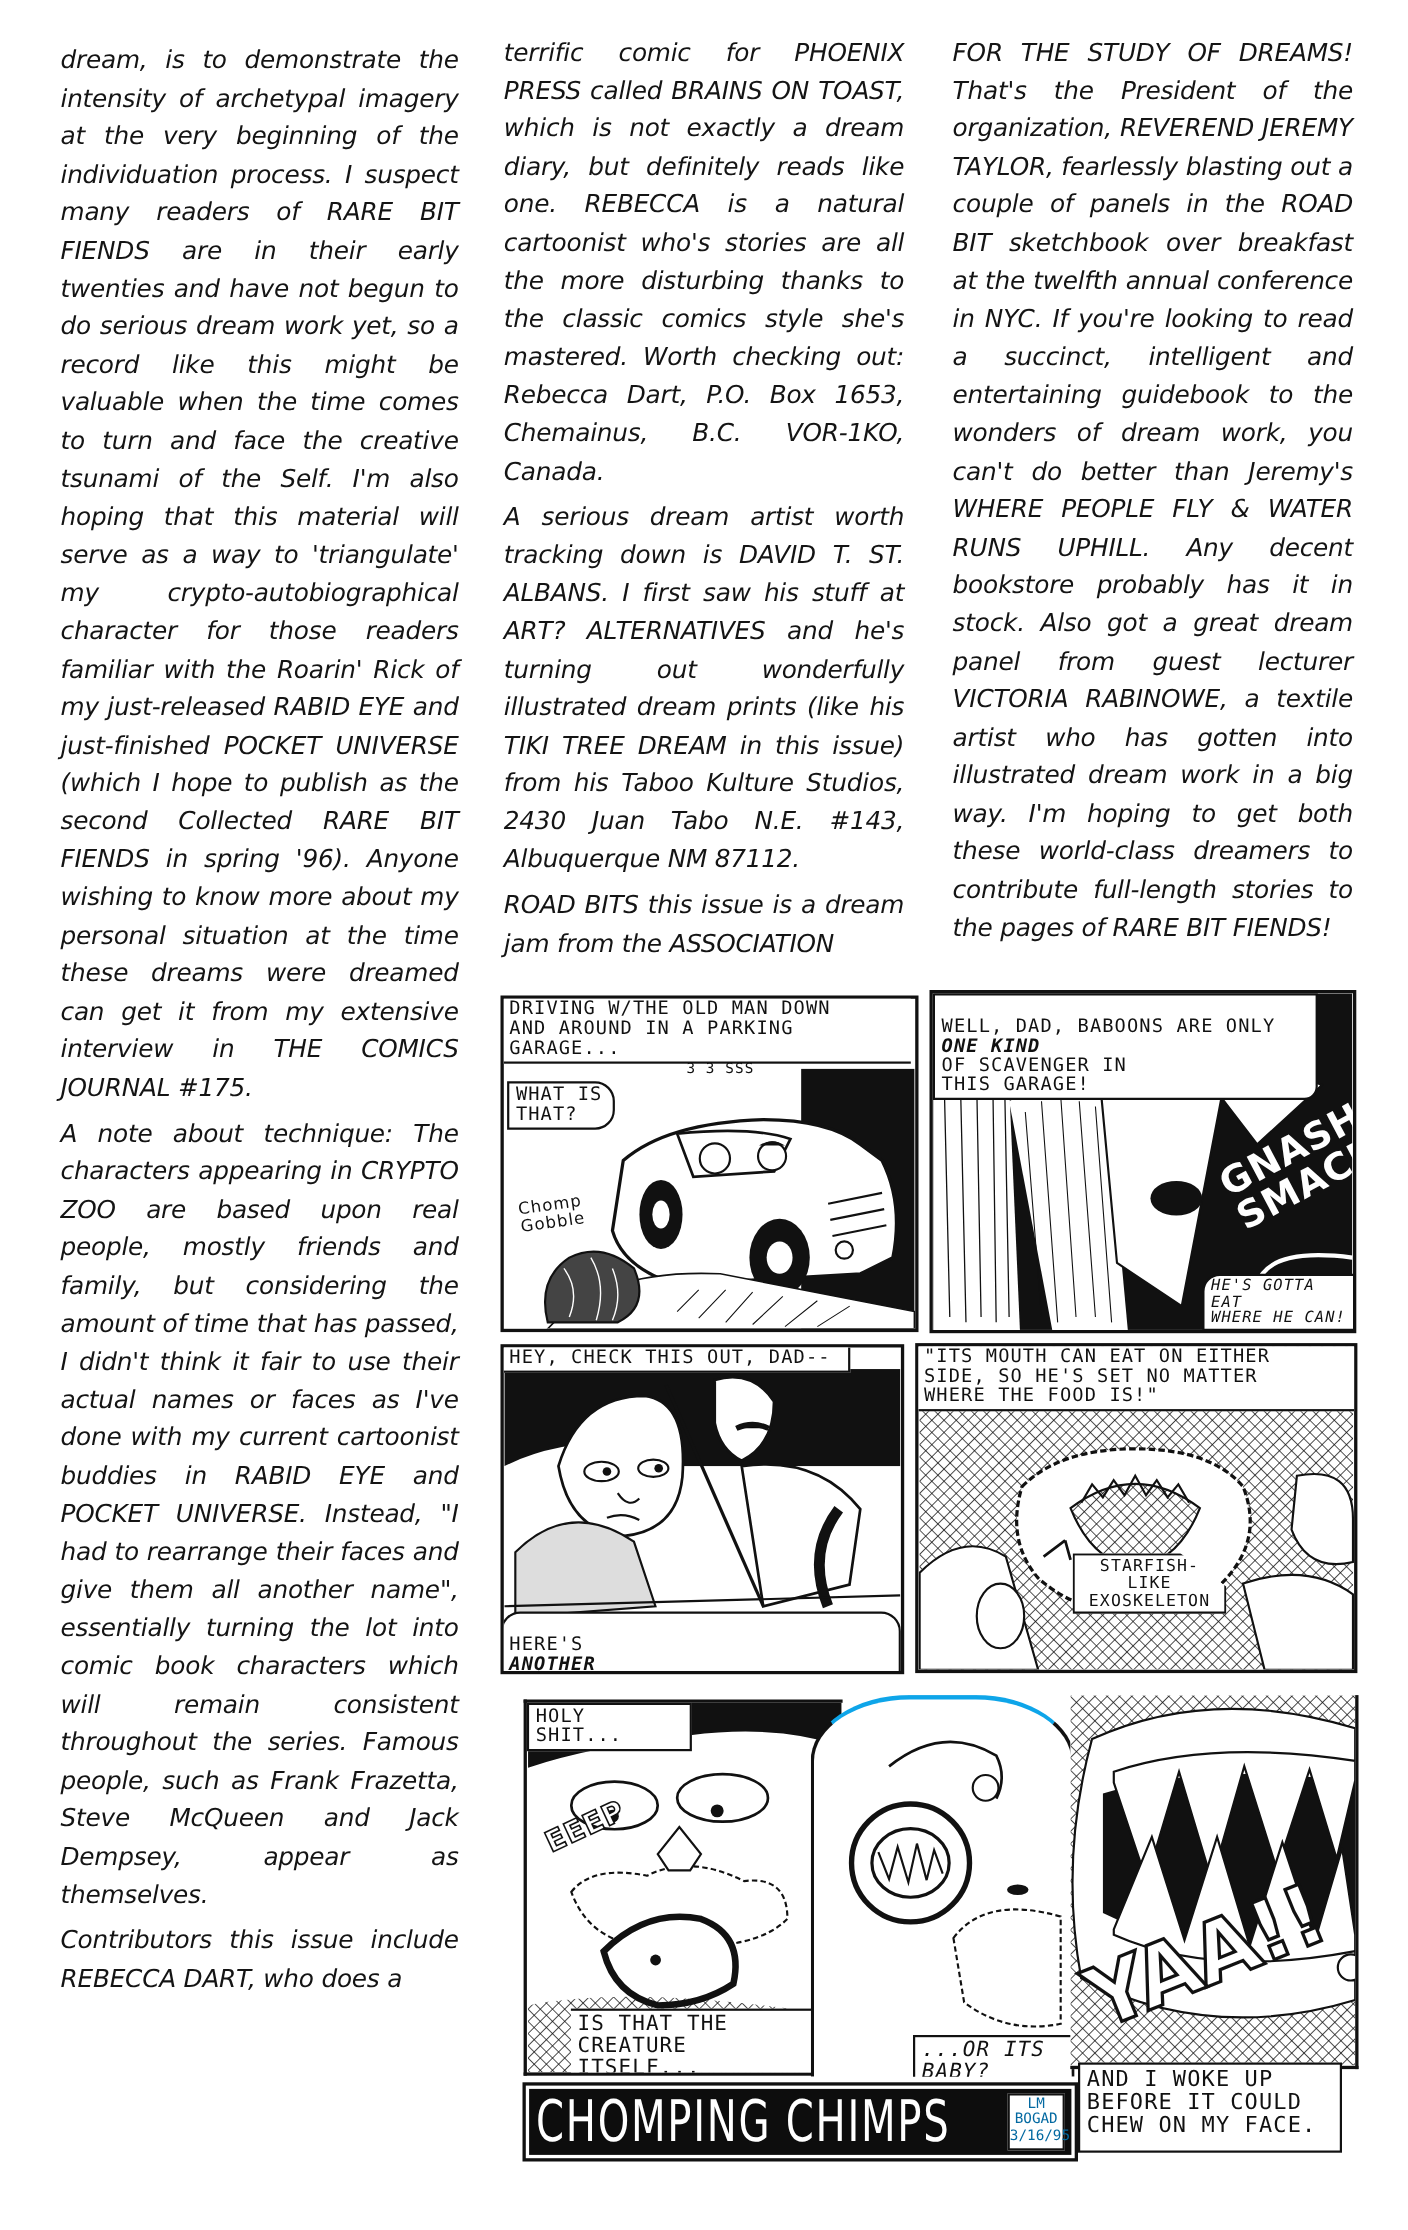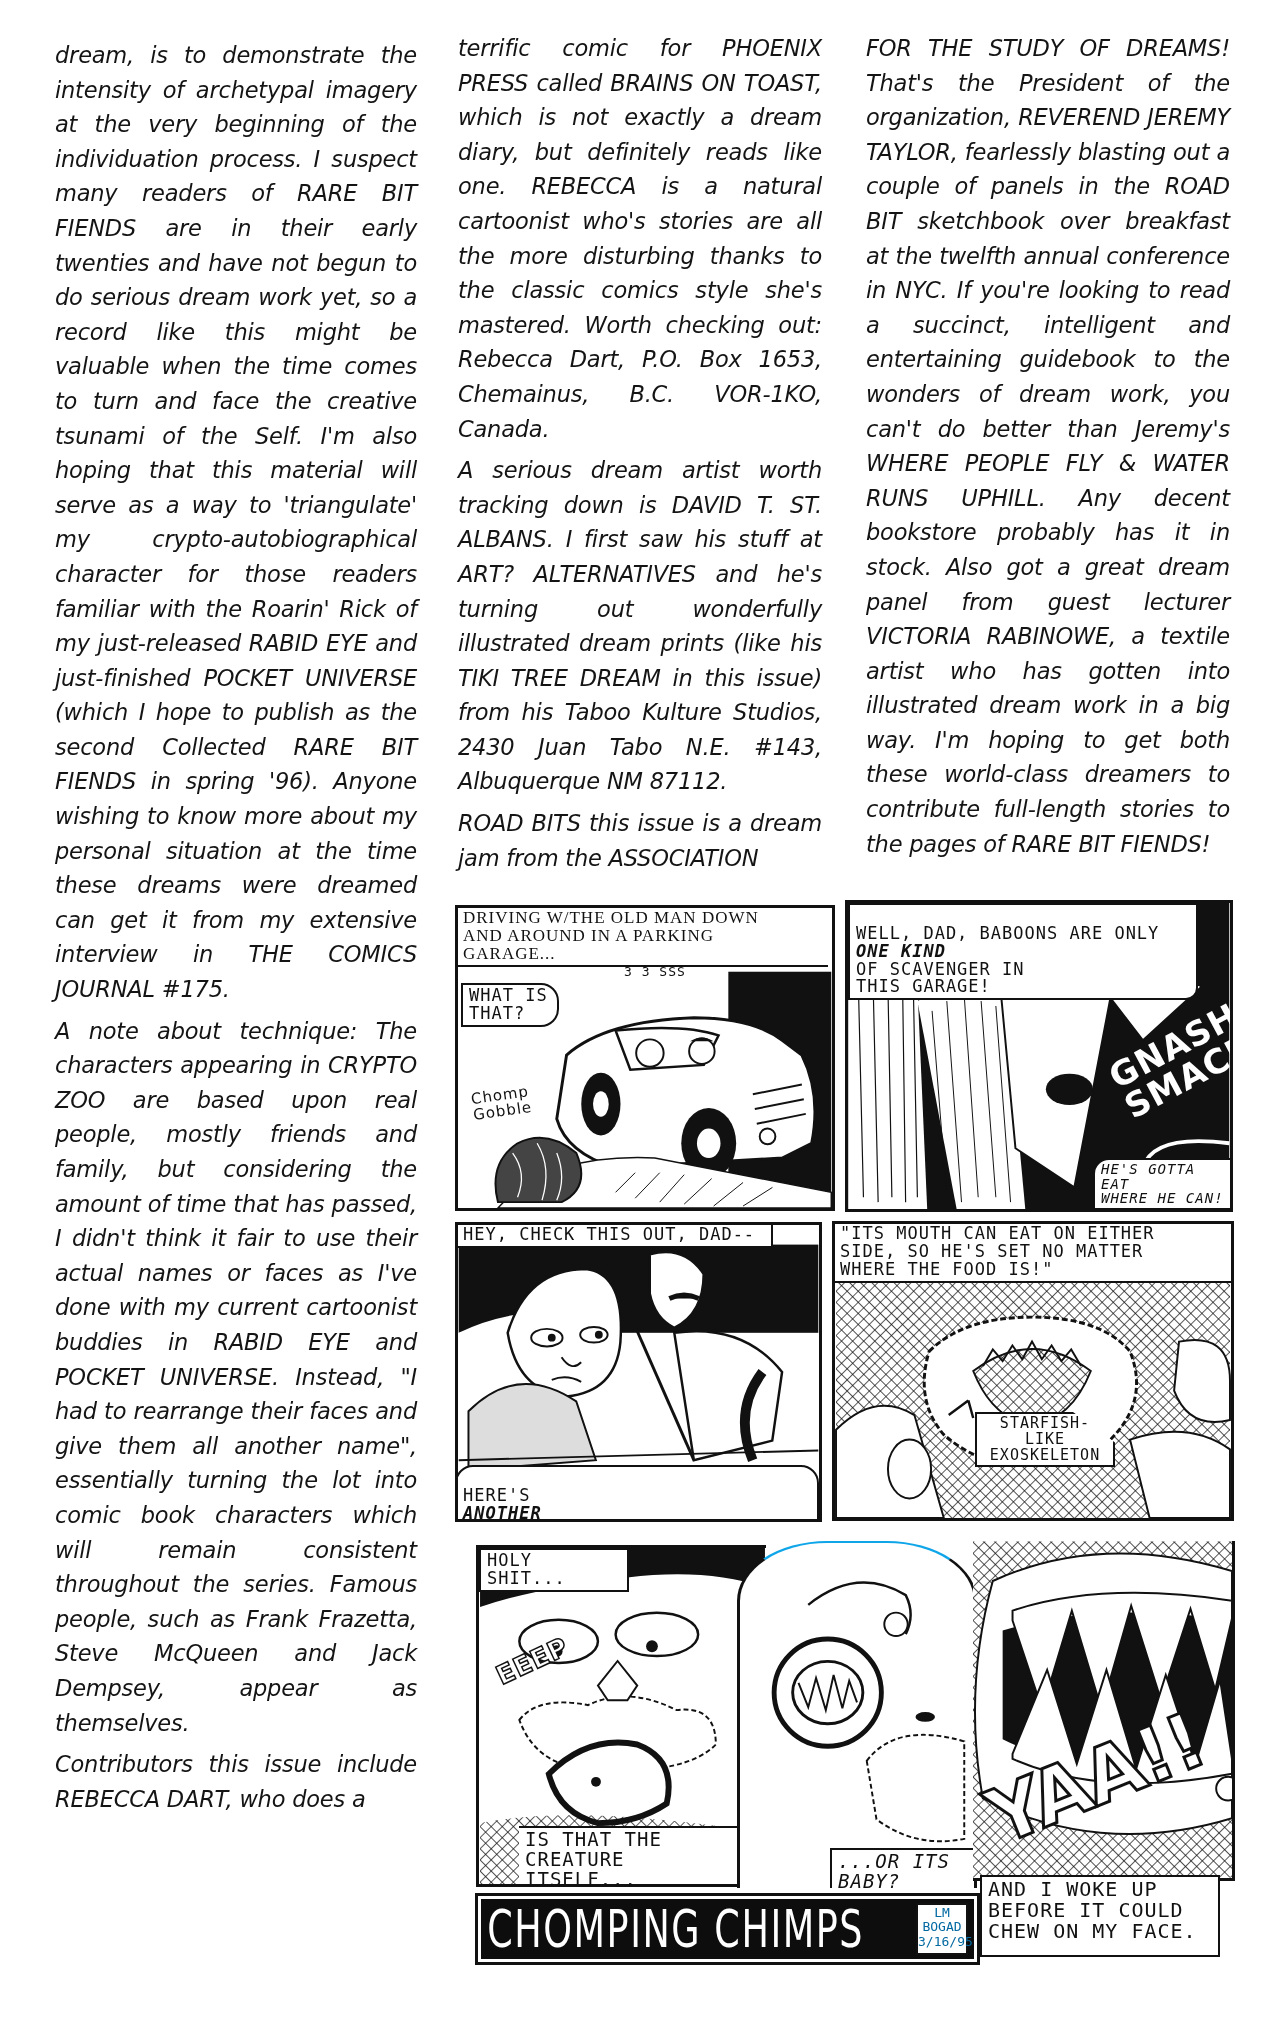--- a/index.html
+++ b/index.html
@@ -104,21 +104,21 @@
       <ellipse cx="255" cy="240" rx="12" ry="15" fill="#fff"></ellipse>
       <path d="M300 190 L350 180 M302 205 L352 195 M304 220 L354 210" stroke="#111" stroke-width="2"></path>
       <circle cx="315" cy="233" r="8" fill="#fff" stroke="#111" stroke-width="2"></circle>
       <path d="M40 306 Q90 250 200 255 L380 290 L380 306 Z" fill="#fff" stroke="#111" stroke-width="1.5"></path>
       <g stroke="#111" stroke-width="1">
         <path d="M160 290 L180 270 M180 296 L205 270 M205 300 L230 272 M230 302 L258 276 M260 304 L290 280 M290 304 L320 285"></path>
       </g>
       <path d="M40 300 Q30 260 60 240 Q90 225 120 250 Q135 285 105 300 Z" fill="#444" stroke="#111" stroke-width="2"></path>
       <path d="M55 250 Q70 270 60 295 M80 240 Q95 265 85 298 M100 250 Q110 275 100 298" stroke="#fff" stroke-width="1.3" fill="none"></path>
     </svg>
-    <div class="cap" style="left:-3px; top:-3px; width:373px; font-size:17px; border-right:none;font-family:Liberation Serif, serif;">DRIVING W/THE OLD MAN DOWN
+    <div class="cap" style="left:-3px; top:-3px; width:373px; font-size:17px; border-right:none;">DRIVING W/THE OLD MAN DOWN
 AND AROUND IN A PARKING
 GARAGE...</div>
     <div class="cap" style="left:3px; top:75px; width:98px; font-size:17px; border-radius:0 18px 18px 0;">WHAT IS
 THAT?</div>
     <div class="cap noborder" style="left:160px; top:55px; font-size:13px; background:transparent;">3 3 SSS</div>
     <div class="cap noborder" style="left:8px; top:178px; font-size:15px; text-transform:none; font-family:'DejaVu Sans', sans-serif; background:transparent; transform:rotate(-8deg);">Chomp
 Gobble</div>
   </div>
 
   <div class="panel" style="left:393px; top:2px; width:388px; height:312px;">
@@ -212,21 +212,21 @@
       <path d="M70 230 Q110 190 160 200 Q200 215 190 260 Q160 280 120 280 Q80 270 70 230 Z" fill="#fff" stroke="#111" stroke-width="6"></path>
       <circle cx="118" cy="238" r="5" fill="#111"></circle>
       <path d="M0 280 Q100 260 290 290 L290 342 L0 342 Z" fill="url(#xhatch)"></path>
     </svg>
     <div class="cap" style="left:0px; top:0px; width:150px; font-size:17px;">HOLY SHIT...</div>
     <div class="sfx" style="left:15px; top:100px; font-size:26px; transform:rotate(-25deg);">EEEP</div>
     <div class="cap" style="left:40px; top:278px; width:225px; font-size:19px; border-bottom:none; border-left:none;">IS THAT THE
 CREATURE ITSELF...</div>
   </div>
 
-  <div class="panel" style="left:285px; top:643px; width:240px; height:347px; border-radius:90px 90px 0 0 / 60px 60px 0 0; border-bottom:none; border-top:2px solid #0ea5e9;">
+  <div class="panel" style="left:285px; top:643px; width:240px; height:347px; border-radius:90px 90px 0 0 / 60px 60px 0 0; border-bottom:none; border-top:4px solid #0ea5e9;">
     <svg viewBox="0 0 240 347">
       <circle cx="90" cy="150" r="55" fill="#fff" stroke="#111" stroke-width="5"></circle>
       <ellipse cx="90" cy="150" rx="36" ry="32" fill="#fff" stroke="#111" stroke-width="3"></ellipse>
       <path d="M60 140 L70 165 L78 135 L88 168 L96 132 L105 166 L112 138 L120 160" fill="none" stroke="#111" stroke-width="2"></path>
       <path d="M70 60 Q120 20 170 50 Q180 70 170 90" fill="none" stroke="#111" stroke-width="2.5"></path>
       <circle cx="160" cy="80" r="12" fill="#fff" stroke="#111" stroke-width="2"></circle>
       <path d="M130 220 Q160 180 230 200 L230 300 Q180 310 140 280 Z" fill="#fff" stroke="#111" stroke-width="2" stroke-dasharray="5 3"></path>
       <ellipse cx="190" cy="175" rx="10" ry="5" fill="#111"></ellipse>
     </svg>
     <div class="cap" style="left:90px; top:305px; width:145px; font-size:19px; font-style:italic; border-right:none; border-bottom:none;">...OR ITS BABY?</div>

